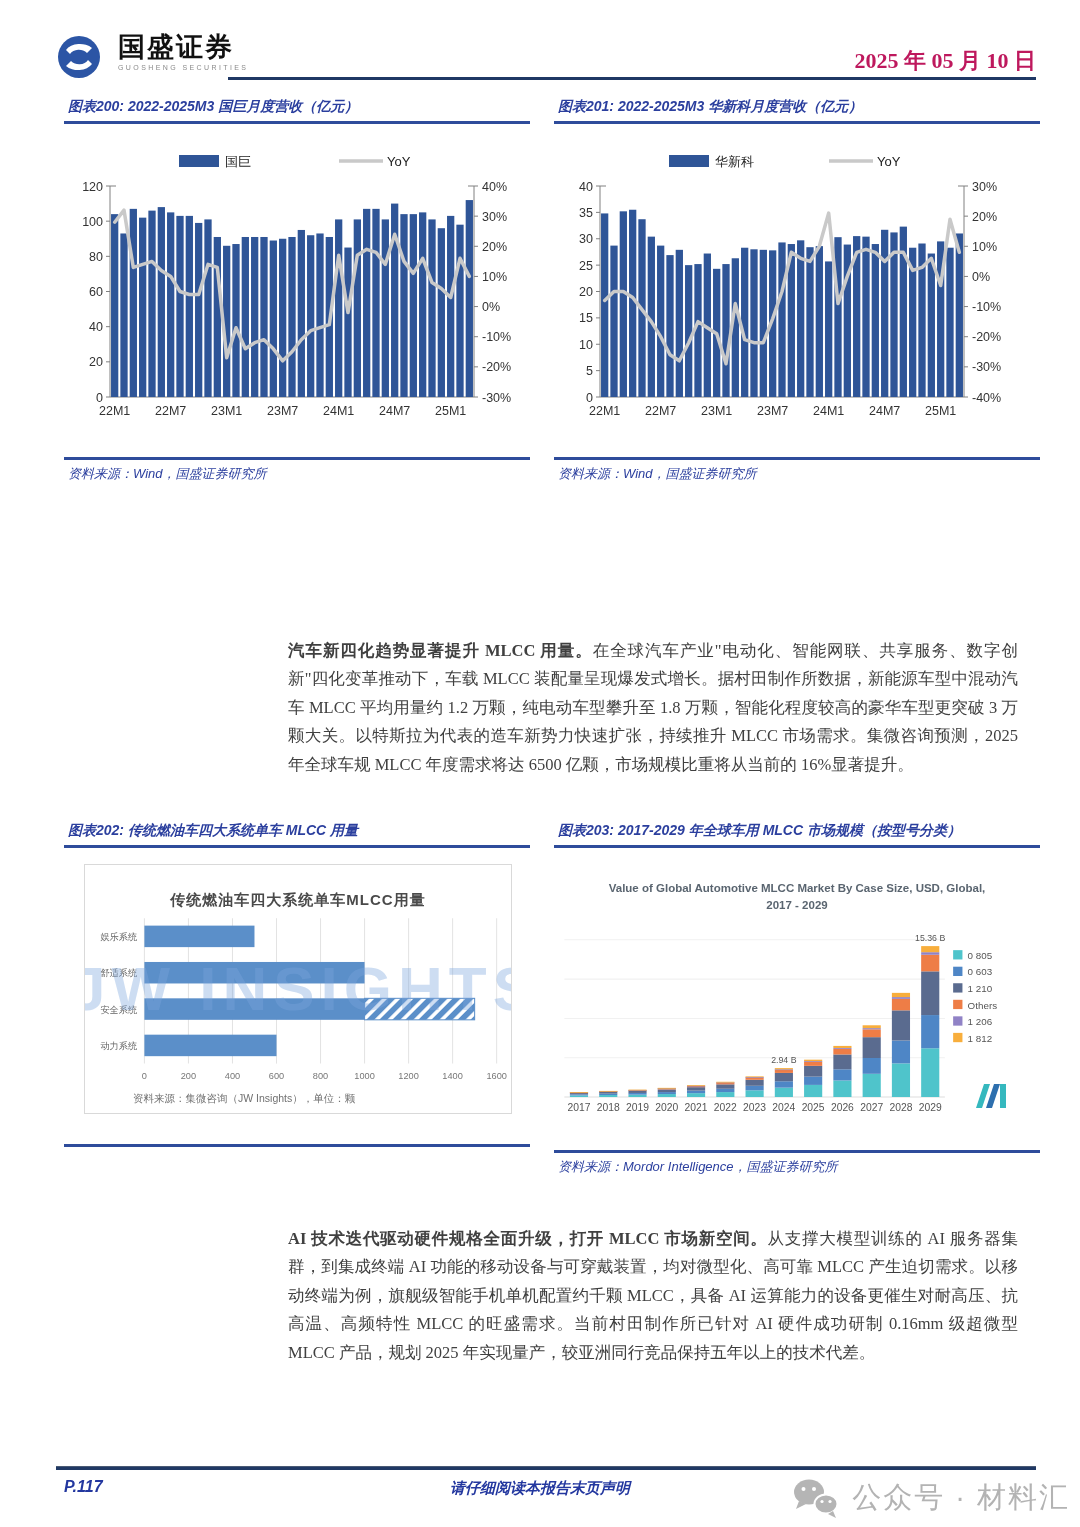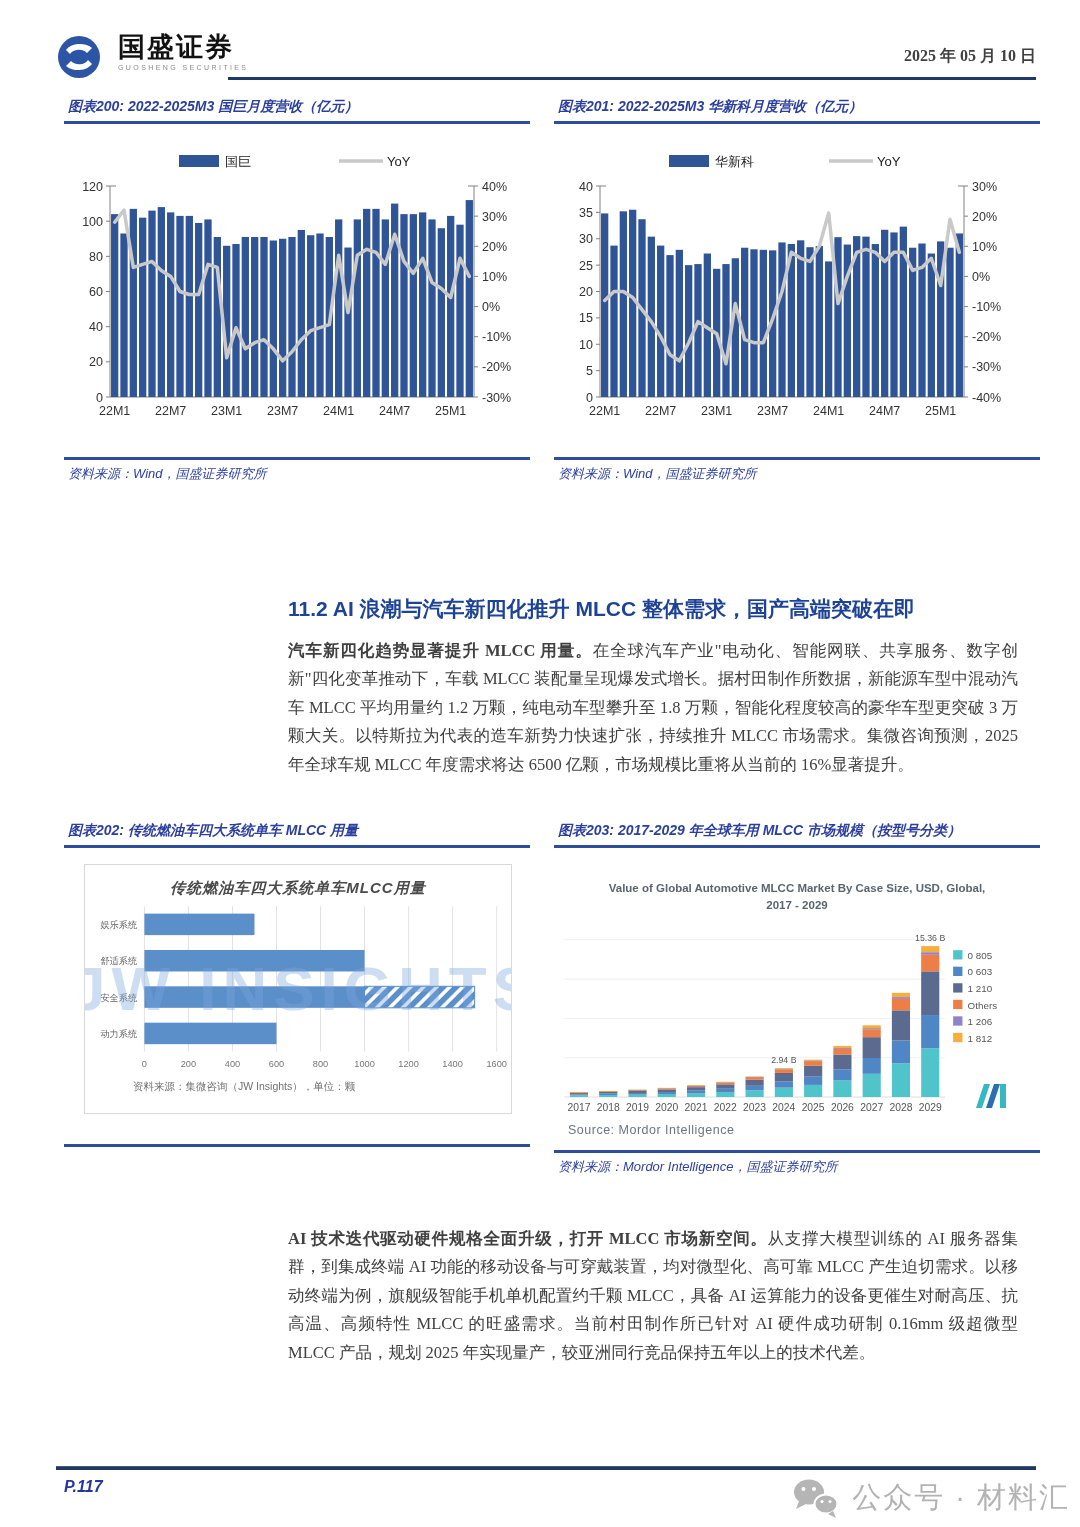--- a/index.html
+++ b/index.html
@@ -5,38 +5,38 @@
   html,body{margin:0;padding:0;background:#fff;}
   .page{position:relative;width:1080px;height:1527px;background:#fff;overflow:hidden;
         font-family:"Liberation Sans",sans-serif;color:#1a1a1a;}
 
   
   .hdr{position:absolute;top:34px;left:56px;right:44px;height:44px;}
   .logo{display:flex;gap:16px;}
   .logo-text .cn{font-size:27px;font-weight:bold;color:#111;letter-spacing:2px;line-height:1;}
   .logo-text .en{font-size:7px;color:#8a8a8a;letter-spacing:2.4px;margin-top:3px;}
   .hdr-date{position:absolute;right:0;top:12px;font-family:"Liberation Serif",serif;
-            font-size:16px;font-weight:600;color:#404040;}
+            font-size:22px;font-weight:600;color:#be185d;}
   .hdr-rule{position:absolute;top:77px;left:228px;right:44px;height:3px;background:#1f3864;}
 
   
   .figrow{position:absolute;left:64px;width:976px;display:grid;grid-template-columns:466px 486px;column-gap:24px;}
   .row1{top:98px;}
   .row2{top:822px;}
   .fig-title{font-size:14px;font-weight:600;font-style:italic;color:#2b3f9e;padding-left:4px;height:21px;}
   .fig-underline{height:3px;background:#2e4c9b;margin-top:2px;}
   .srcline{height:3px;background:#2e4c9b;}
   .fig-source{font-size:13px;font-style:italic;color:#2b3f9e;padding:5px 0 0 4px;}
 
   .combo-wrap{width:466px;height:285px;margin-top:24px;}
   .row1 .srcline{margin-top:24px;}
 
   
   .hbar-box{position:relative;margin:16px 18px 0 20px;border:1px solid #d9d9d9;background:#fff;height:248px;overflow:hidden;}
-  .hbar-title{text-align:center;font-weight:bold;color:#4a4a4a;font-size:15px;letter-spacing:1px;margin-top:14px;font-style:italic;}
+  .hbar-title{text-align:center;font-weight:bold;color:#4a4a4a;font-size:15px;letter-spacing:1px;margin-top:26px;}
   .hbar-note{font-size:10.5px;color:#707070;margin:2px 0 0 48px;}
   .watermark{position:absolute;left:-14px;top:88px;font-size:62px;font-weight:bold;
              color:rgba(124,166,220,0.38);letter-spacing:6px;white-space:nowrap;pointer-events:none;}
   .row2 .srcline{margin-top:16px;}
   .fig202-chartarea{height:264px;}
   .fig203-chartarea{position:relative;height:264px;padding-top:22px;}
   .stk-title{font-size:11.5px;font-weight:bold;color:#5a6570;text-align:center;width:400px;margin:10px auto 0;line-height:1.5;}
   .stk-source{font-size:12.5px;color:#6a7580;margin:2px 0 0 14px;letter-spacing:0.5px;}
   .mi-logo{position:absolute;right:28px;bottom:26px;}
 
@@ -267,21 +267,20 @@
             <text x="274.7" y="267" font-size="12.5" fill="#333" text-anchor="middle">24M1</text>
             <text x="330.7" y="267" font-size="12.5" fill="#333" text-anchor="middle">24M7</text>
             <text x="386.7" y="267" font-size="12.5" fill="#333" text-anchor="middle">25M1</text>
             <polyline points="50.7,152.5 60.0,143.5 69.3,143.5 78.7,149.5 88.0,161.6 97.3,173.6 106.7,188.7 116.0,206.8 125.3,212.8 134.7,194.7 144.0,173.6 153.3,179.7 162.7,185.7 172.0,215.8 181.3,155.6 190.7,191.7 200.0,194.7 209.3,194.7 218.7,170.6 228.0,143.5 237.3,104.3 246.7,110.3 256.0,113.4 265.3,98.3 274.7,65.1 284.0,155.6 293.3,128.4 302.7,104.3 312.0,101.3 321.3,104.3 330.7,113.4 340.0,104.3 349.3,104.3 358.7,122.4 368.0,119.4 377.3,110.3 386.7,137.5 396.0,71.2 405.3,104.3" fill="none" stroke="#c9c9c9" stroke-width="3.5" stroke-linejoin="round" stroke-linecap="round"></polyline>
           </svg></div>
       <div class="srcline"></div>
       <div class="fig-source">资料来源：Wind，国盛证券研究所</div>
     </section>
   </div>
 
-  <h2 class="sec-heading">11.2 AI 浪潮与汽车新四化推升 MLCC 整体需求，国产高端突破在即</h2>
   <p class="para para1"><b>汽车新四化趋势显著提升 MLCC 用量。</b><span>在全球汽车产业"电动化、智能网联、共享服务、数字创新"四化变革推动下，车载 MLCC 装配量呈现爆发式增长。据村田制作所数据，新能源车型中混动汽车 MLCC 平均用量约 1.2 万颗，纯电动车型攀升至 1.8 万颗，智能化程度较高的豪华车型更突破 3 万颗大关。以特斯拉为代表的造车新势力快速扩张，持续推升 MLCC 市场需求。集微咨询预测，2025 年全球车规 MLCC 年度需求将达 6500 亿颗，市场规模比重将从当前的 16%显著提升。</span></p>
 
   <div class="figrow row2">
     <section>
       <div class="fig-title">图表202: 传统燃油车四大系统单车 MLCC 用量</div>
       <div class="fig-underline"></div>
       <div class="fig202-chartarea">
         <div class="hbar-box">
           <div class="hbar-title">传统燃油车四大系统单车MLCC用量</div>
           <div id="chart-202"><svg viewBox="0 0 416 172" width="100%">
@@ -435,36 +434,36 @@
               <text x="400" y="58.5" font-size="9.5" fill="#555">0 603</text>
               <rect x="386" y="66" width="9" height="9" fill="#5a6b8f"></rect>
               <text x="400" y="74.5" font-size="9.5" fill="#555">1 210</text>
               <rect x="386" y="82" width="9" height="9" fill="#ee7d46"></rect>
               <text x="400" y="90.5" font-size="9.5" fill="#555">Others</text>
               <rect x="386" y="98" width="9" height="9" fill="#9082c6"></rect>
               <text x="400" y="106.5" font-size="9.5" fill="#555">1 206</text>
               <rect x="386" y="114" width="9" height="9" fill="#f8ae3c"></rect>
               <text x="400" y="122.5" font-size="9.5" fill="#555">1 812</text>
             </svg></div>
-        <div class="stk-source">Source:  Mordor Intelligence</div>
         <svg class="mi-logo" width="40" height="24" viewBox="0 0 40 24">
           <polygon points="4,24 12,0 18,0 10,24" fill="#35b8be"></polygon>
           <polygon points="14,24 22,0 28,0 20,24" fill="#2d6fae"></polygon>
           <polygon points="28,0 34,0 34,24 28,24" fill="#35b8be"></polygon>
         </svg>
       </div>
       <div class="srcline"></div>
       <div class="fig-source">资料来源：Mordor Intelligence，国盛证券研究所</div>
     </section>
   </div>
 
   <p class="para para2"><b>AI 技术迭代驱动硬件规格全面升级，打开 MLCC 市场新空间。</b><span>从支撑大模型训练的 AI 服务器集群，到集成终端 AI 功能的移动设备与可穿戴装置，均对微型化、高可靠 MLCC 产生迫切需求。以移动终端为例，旗舰级智能手机单机配置约千颗 MLCC，具备 AI 运算能力的设备更催生对耐高压、抗高温、高频特性 MLCC 的旺盛需求。当前村田制作所已针对 AI 硬件成功研制 0.16mm 级超微型 MLCC 产品，规划 2025 年实现量产，较亚洲同行竞品保持五年以上的技术代差。</span></p>
 
   <div class="ftr-rule"></div>
   <div class="ftr-page">P.117</div>
+  <div class="ftr-disc">请仔细阅读本报告末页声明</div>
   <div class="wechat">
     <svg width="52" height="42" viewBox="0 0 52 42">
       <ellipse cx="19" cy="15" rx="15" ry="12.5" fill="#b5b5b5"></ellipse>
       <polygon points="9,24 6,32 16,27" fill="#b5b5b5"></polygon>
       <circle cx="13.5" cy="12" r="2" fill="#fff"></circle>
       <circle cx="24" cy="12" r="2" fill="#fff"></circle>
       <ellipse cx="36" cy="27" rx="11.5" ry="9.5" fill="#b5b5b5" stroke="#fff" stroke-width="2"></ellipse>
       <polygon points="43,34 46,41 38,37" fill="#b5b5b5"></polygon>
       <circle cx="32" cy="24.5" r="1.6" fill="#fff"></circle>
       <circle cx="40" cy="24.5" r="1.6" fill="#fff"></circle>

